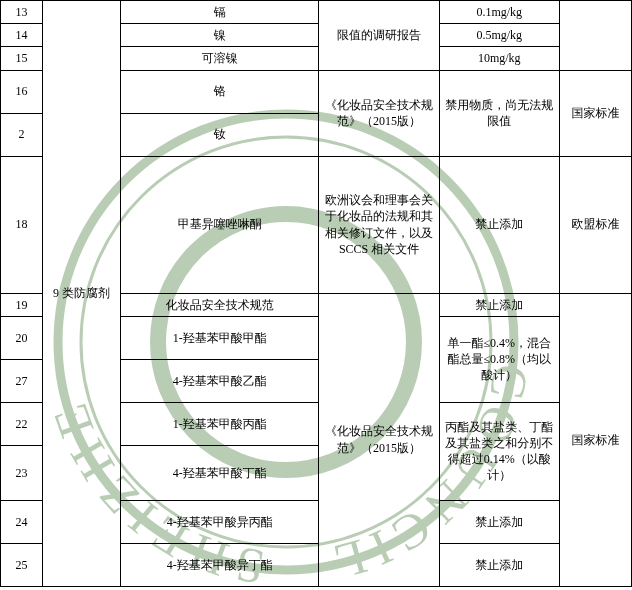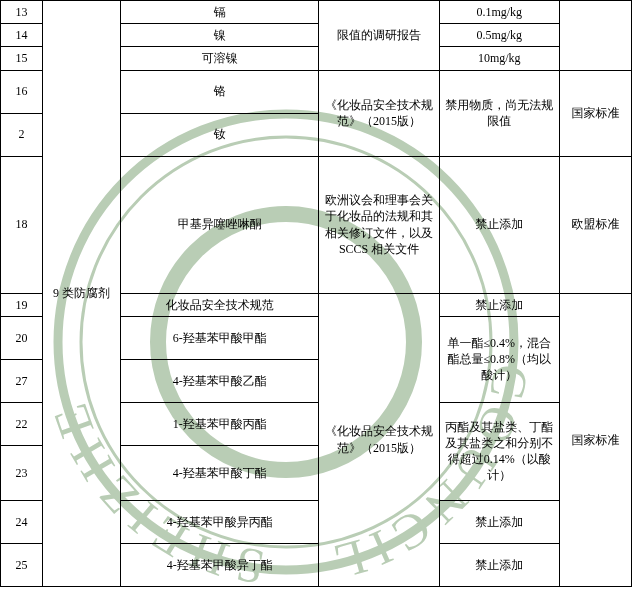--- a/index.html
+++ b/index.html
@@ -131,21 +131,21 @@
     <tr>
       <td class="num">19</td>
       <td class="name-cell cream">化妆品安全技术规范</td>
       <td rowspan="7" class="doc-cell">《化妆品安全技术规范》（2015版）</td>
       <td class="limit-cell">禁止添加</td>
       <td rowspan="7" class="std-cell">国家标准</td>
     </tr>
 
     <tr>
       <td class="num tall">20</td>
-      <td class="name-cell cream">6-羟基苯甲酸甲酯</td>
+      <td class="name-cell cream">1-羟基苯甲酸甲酯</td>
       <td rowspan="2" class="limit-cell">单一酯≤0.4%，混合酯总量≤0.8%（均以酸计）</td>
     </tr>
 
     <tr>
       <td class="num tall">27</td>
       <td class="name-cell cream">4-羟基苯甲酸乙酯</td>
     </tr>
 
     <tr>
       <td class="num tall">22</td>

